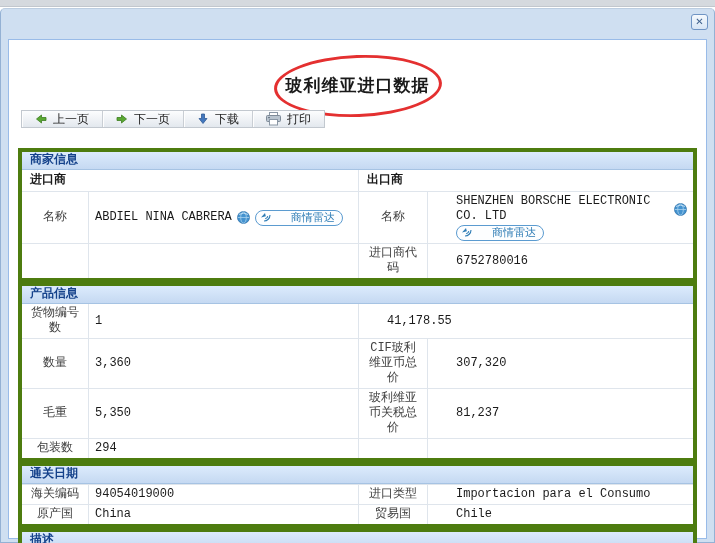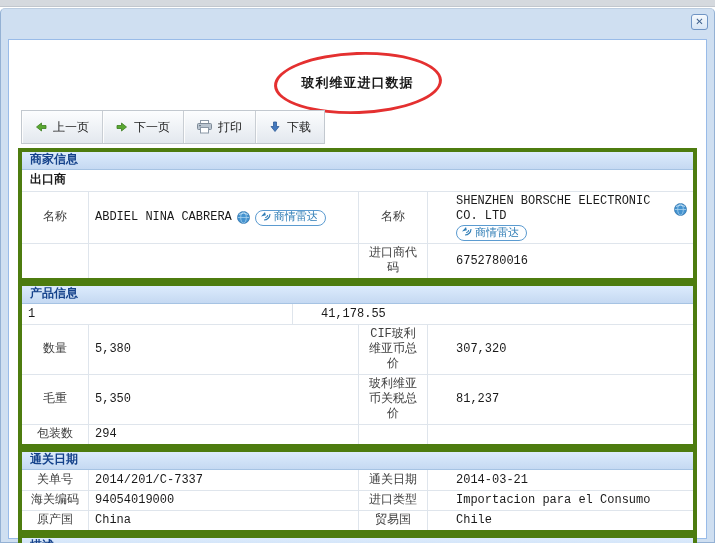--- a/index.html
+++ b/index.html
@@ -20,26 +20,26 @@
   .panel { position:absolute; left:7px; right:7px; top:30px; bottom:3px;
     background:#fff; border:1px solid #99bbe8; }
 
   .title-wrap { position:absolute; top:14px; left:0; right:0; height:60px;
     text-align:center; }
   .title-inner { position:relative; display:inline-block; padding:20px 0; }
   .red-ellipse { position:absolute; left:50%; top:50%;
     transform:translate(-50%,-50%) rotate(-2deg);
     width:168px; height:62px; border:3px solid #e43030; border-radius:50%;
     pointer-events:none; }
-  .page-title { position:relative; font-size:13px; font-weight:bold; color:#1a1a1a;
+  .page-title { position:relative; font-size:17px; font-weight:bold; color:#1a1a1a;
     letter-spacing:1px; }
 
   .toolbar { position:absolute; top:70px; left:12px; display:inline-flex;
     border:1px solid #c2c8cf; background:linear-gradient(#fcfdfe,#e3e8ee);
-    height:34px; }
+    height:18px; }
   .tb-btn { display:flex; align-items:center; gap:6px; padding:0 13px;
     font-size:12px; color:#222; cursor:pointer;
     border-right:1px solid #c9ced4; box-shadow:inset 1px 0 0 #fdfdfd; }
   .tb-btn:last-child { border-right:none; }
   .tb-btn svg { display:block; }
 
   .tables { position:absolute; top:108px; left:9px; right:9px; }
   .sec { border:4px solid #4d7c0f; margin-bottom:0; background:#fff;font-family:Liberation Mono, monospace; }
   .sec-bar { height:18px; line-height:17px; padding-left:8px;
     background:linear-gradient(#dcebfc,#c5d9f2); color:#15428b;
@@ -55,21 +55,21 @@
   .lab2 { width:69px; justify-content:center; text-align:center; color:#404040; }
   .val2 { flex:1;padding-left:28px; }
   .subhead { font-weight:bold; color:#262626; min-height:21px; }
   .subhead .half1 { width:336px; padding-left:8px; }
   .subhead .half2 { flex:1; padding-left:8px; }
   .name-row { min-height:33px; }
   .stack { display:flex; flex-direction:column; justify-content:center;
     align-items:flex-start; gap:1px; }
   .nameline { display:flex; align-items:center; gap:5px; }
 
-  .radar-badge { display:inline-flex; align-items:center; gap:3px;
+  .radar-badge { display:inline-flex; gap:20px;
     border:1px solid #5b9bd0; border-radius:9px; padding:0 7px 0 4px;
     height:16px; color:#2e7cb5; font-size:11px; cursor:pointer; background:#fdfeff; }
   .globe { cursor:pointer; display:inline-flex; }
 
   .desc-val { flex:1; }
 </style>
 </head>
 <body>
 
 <div class="top-strip"></div>
@@ -98,47 +98,48 @@
         </span>
         <span>上一页</span>
       </div>
       <div class="tb-btn">
         <span>
           <svg width="12" height="12" viewBox="0 0 12 12">
               <path d="M1 4.5 H5.5 V2 L10.5 6 L5.5 10 V7.5 H1 Z" fill="#5aa832" stroke="#3c7d1f" stroke-width="0.8"></path>
             </svg>
         </span>
         <span>下一页</span>
+      </div>
+      <div class="tb-btn">
+        <span>
+          <svg width="12" height="12" viewBox="0 0 12 12">
+              <path d="M4.5 1 H7.5 V5.5 H10 L6 10.5 L2 5.5 H4.5 Z" fill="#4378be" stroke="#2f5a96" stroke-width="0.8"></path>
+            </svg>
+        </span>
+        <span>下载</span>
       </div>
       <div class="tb-btn">
         <span>
           <svg width="15" height="14" viewBox="0 0 15 14">
             <rect x="3.5" y="0.5" width="8" height="4" fill="#ffffff" stroke="#8a97a5"></rect>
             <rect x="0.5" y="3.5" width="14" height="6" rx="1" fill="#b9c4cf" stroke="#7f8b98"></rect>
             <rect x="3.5" y="7.5" width="8" height="5.5" fill="#ffffff" stroke="#8a97a5"></rect>
             <rect x="2" y="5" width="2" height="1.2" fill="#6f7d8b"></rect>
           </svg>
         </span>
         <span>打印</span>
       </div>
-      <div class="tb-btn">
-        <span>
-          <svg width="12" height="12" viewBox="0 0 12 12">
-              <path d="M4.5 1 H7.5 V5.5 H10 L6 10.5 L2 5.5 H4.5 Z" fill="#4378be" stroke="#2f5a96" stroke-width="0.8"></path>
-            </svg>
-        </span>
-        <span>下载</span>
-      </div>
     </div>
 
     <div class="tables">
 
       <div class="sec">
         <div class="sec-bar">商家信息</div>
         <div class="row subhead first">
+          <div class="cell half1">进口商</div>
           <div class="cell half2">出口商</div>
         </div>
         <div class="row name-row">
           <div class="cell lab">名称</div>
           <div class="cell val1">
             <span class="nameline">
               <span>ABDIEL NINA CABRERA</span>
               <span class="globe">
                 <svg width="13" height="13" viewBox="0 0 13 13">
                   <circle cx="6.5" cy="6.5" r="6" fill="#4593cf" stroke="#2a6da6" stroke-width="0.7"></circle>
@@ -190,51 +191,46 @@
           <div class="cell lab"></div>
           <div class="cell val1"></div>
           <div class="cell lab2">进口商代码</div>
           <div class="cell val2">6752780016</div>
         </div>
       </div>
 
       <div class="sec">
         <div class="sec-bar">产品信息</div>
         <div class="row first">
+          <div class="cell lab">货物编号数</div>
           <div class="cell val1">1</div>
           <div class="cell val2">41,178.55</div>
         </div>
         <div class="row">
           <div class="cell lab">数量</div>
-          <div class="cell val1">5,380</div>
+          <div class="cell val1">3,360</div>
           <div class="cell lab2">CIF玻利维亚币总价</div>
           <div class="cell val2">307,320</div>
         </div>
         <div class="row">
           <div class="cell lab">毛重</div>
           <div class="cell val1">5,350</div>
           <div class="cell lab2">玻利维亚币关税总价</div>
           <div class="cell val2">81,237</div>
         </div>
         <div class="row">
           <div class="cell lab">包装数</div>
           <div class="cell val1">294</div>
           <div class="cell lab2"></div>
           <div class="cell val2"></div>
         </div>
       </div>
 
       <div class="sec">
         <div class="sec-bar">通关日期</div>
-        <div class="row first">
-          <div class="cell lab">关单号</div>
-          <div class="cell val1">2014/201/C-7337</div>
-          <div class="cell lab2">通关日期</div>
-          <div class="cell val2">2014-03-21</div>
-        </div>
         <div class="row">
           <div class="cell lab">海关编码</div>
           <div class="cell val1">94054019000</div>
           <div class="cell lab2">进口类型</div>
           <div class="cell val2">Importacion para el Consumo</div>
         </div>
         <div class="row">
           <div class="cell lab">原产国</div>
           <div class="cell val1">China</div>
           <div class="cell lab2">贸易国</div>

